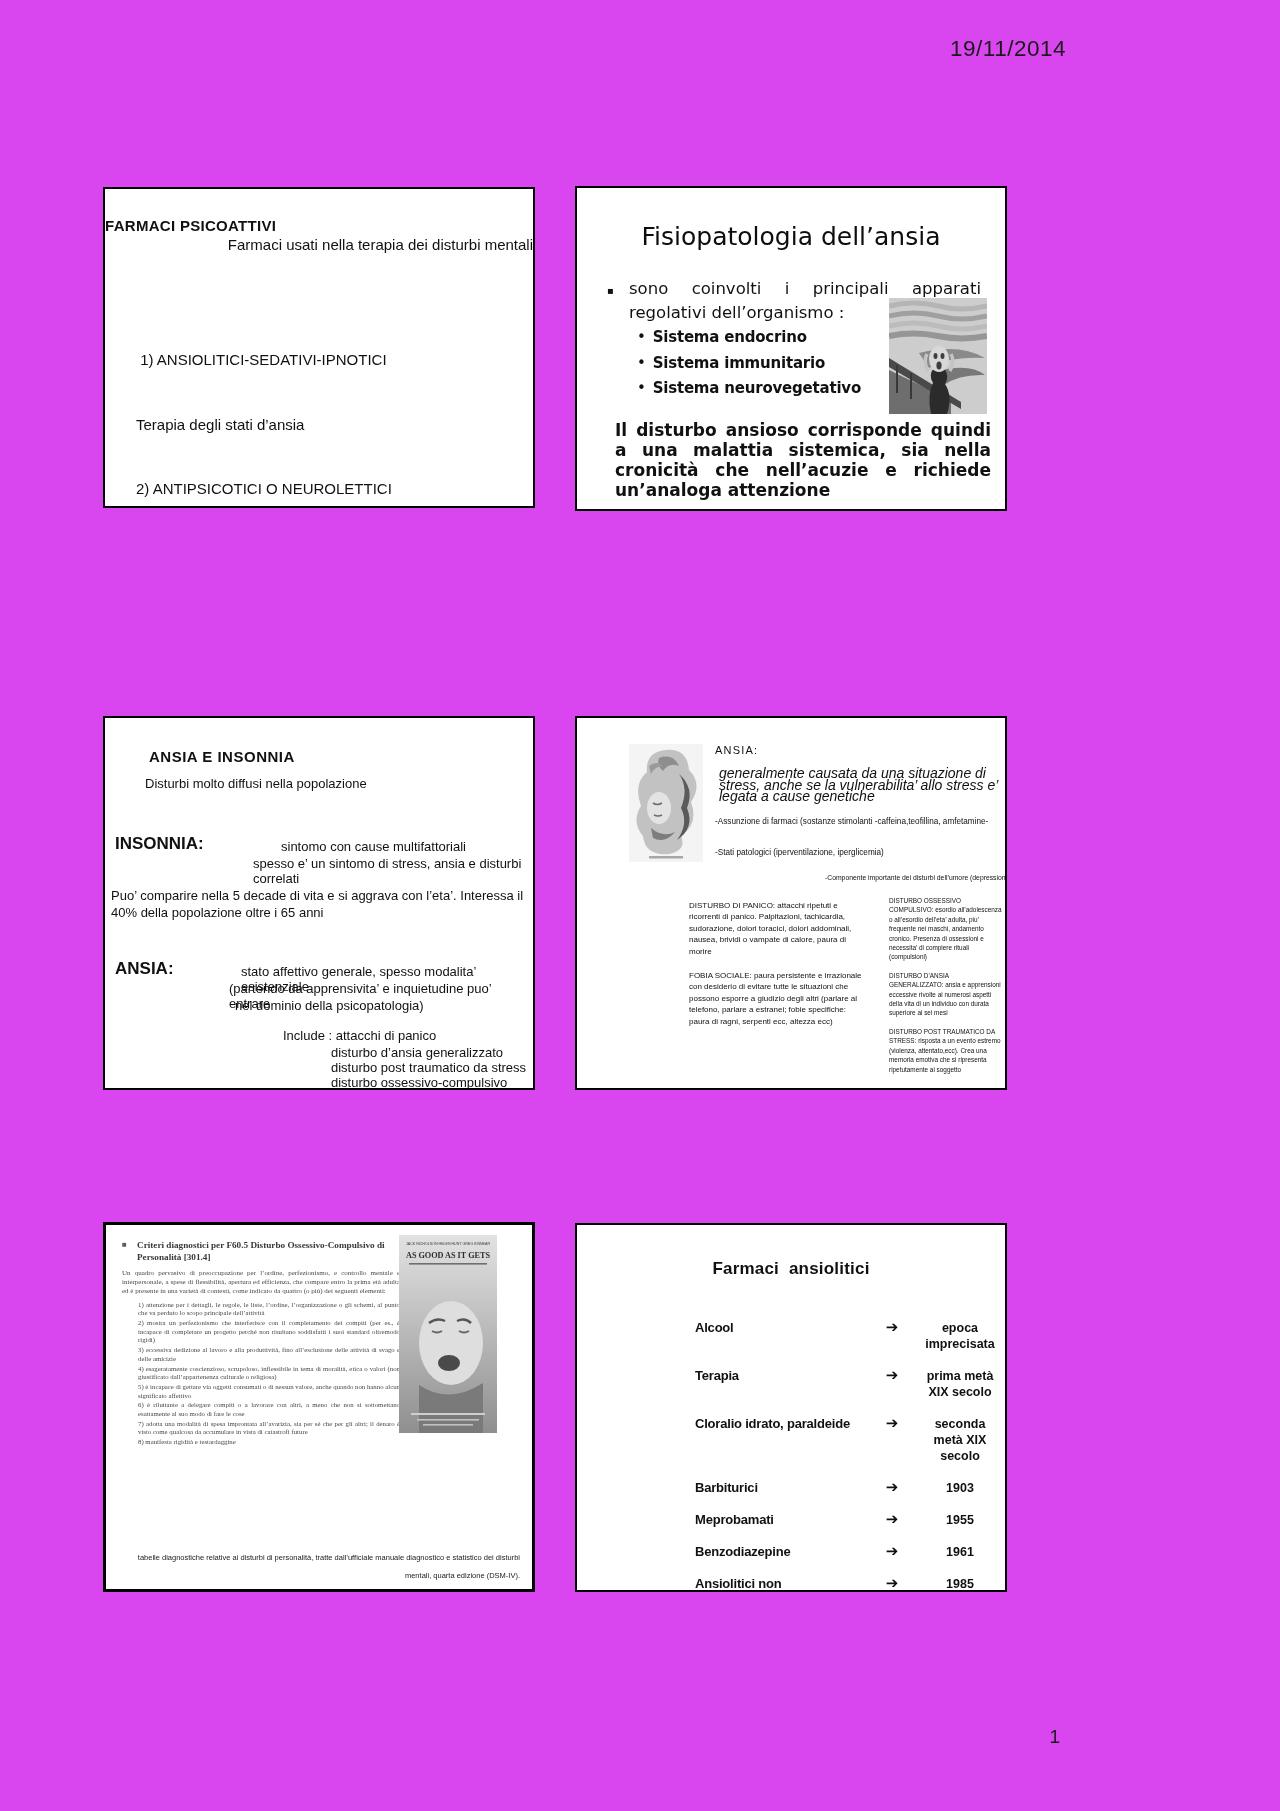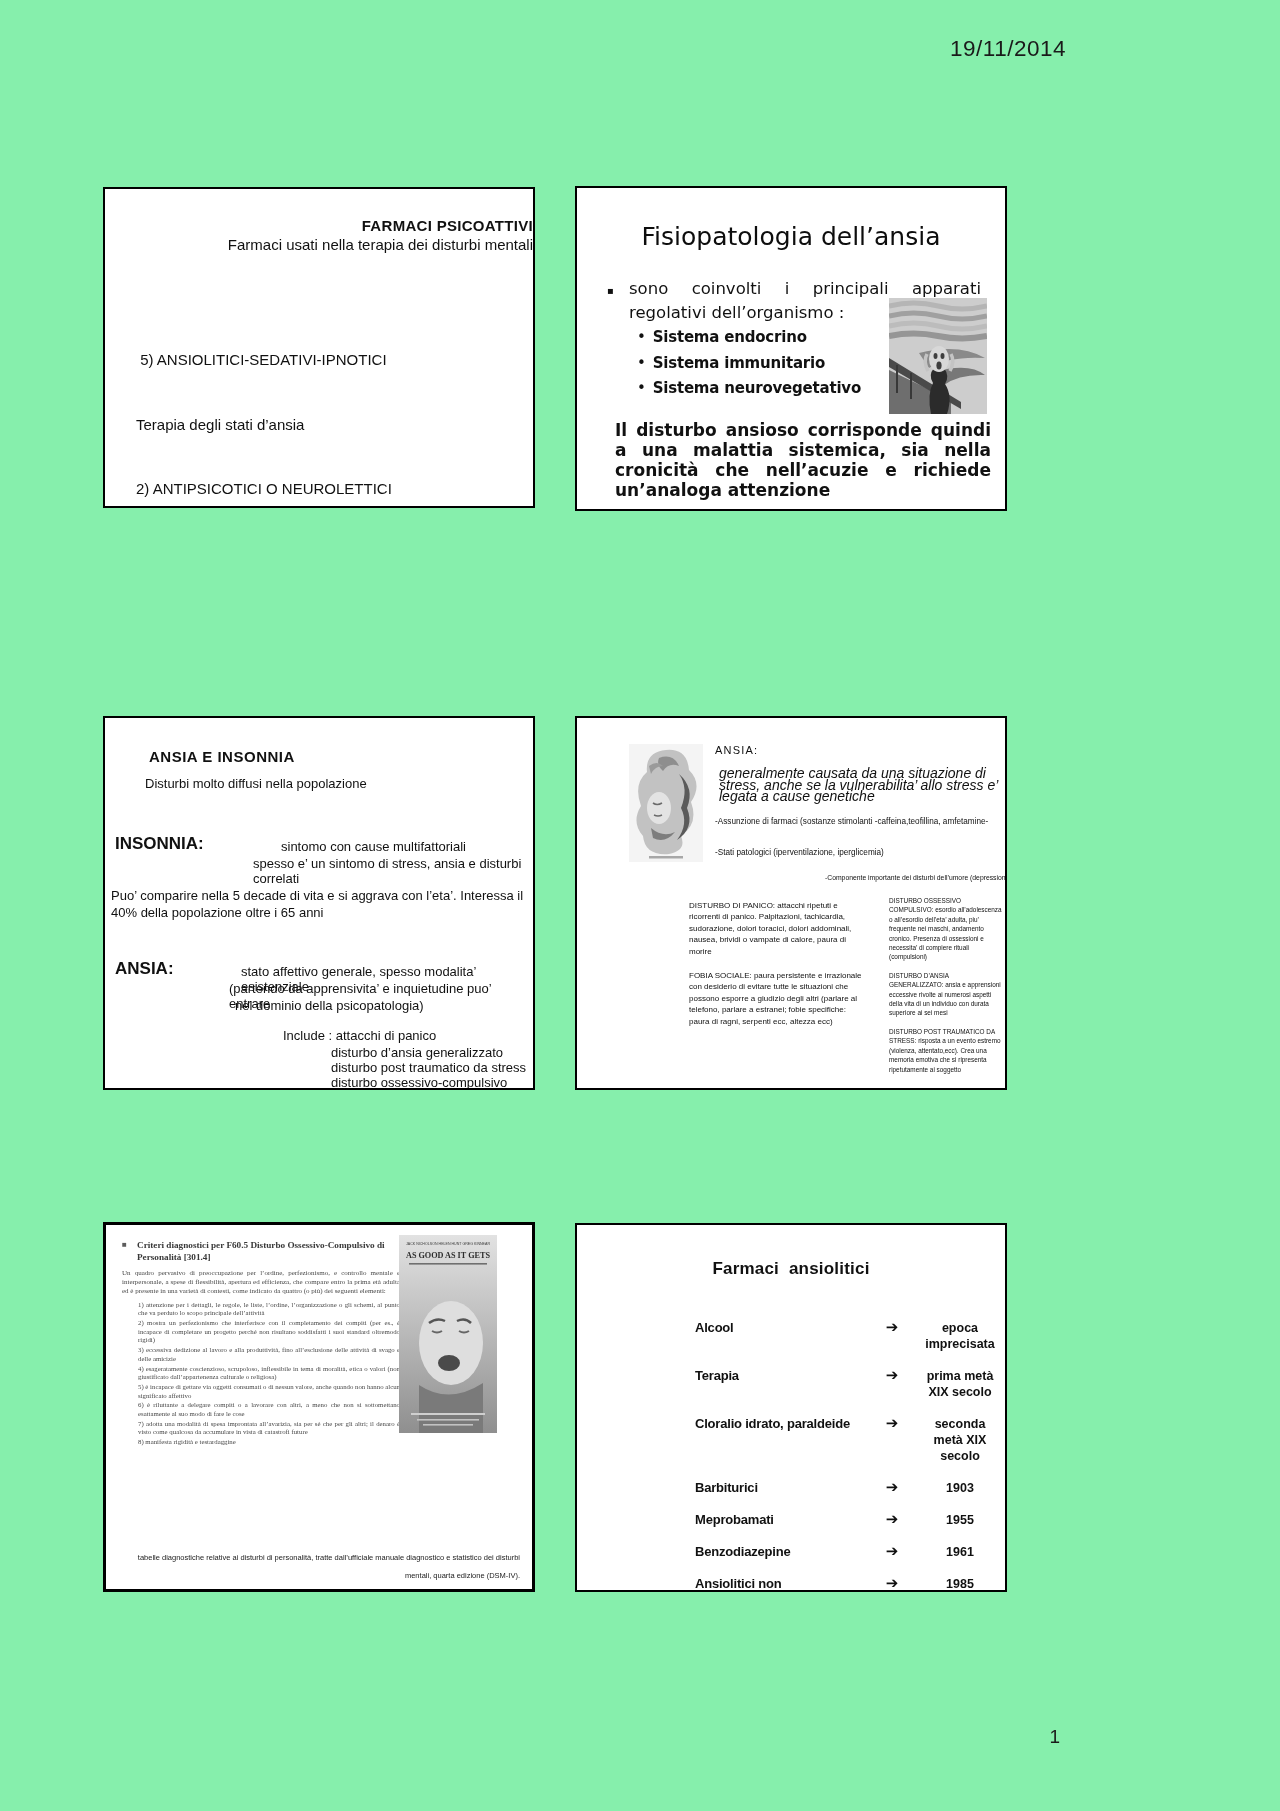--- a/index.html
+++ b/index.html
@@ -1,32 +1,32 @@
 <!DOCTYPE html>
 <html><head>
 <meta charset="utf-8">
 <style>
   html,body{margin:0;padding:0;background:#ffffff;}
-  .sheet{position:relative;width:1280px;height:1811px;background:#86efac;overflow:hidden;
+  .sheet{position:relative;width:1280px;height:1811px;background:#d946ef;overflow:hidden;
          font-family:"Liberation Sans",sans-serif;color:#111;}
   .date{position:absolute;top:36px;left:900px;width:166px;text-align:right;
         font-size:22.5px;letter-spacing:.5px;color:#1a1a1a;}
   .pagenum{position:absolute;top:1726px;left:1020px;width:40px;text-align:right;
         font-size:19px;color:#1a1a1a;}
   .slide{position:absolute;background:#fff;border:2px solid #000;box-sizing:border-box;overflow:hidden;}
   #s1{left:103px;top:187px;width:432px;height:321px;}
   #s2{left:575px;top:186px;width:432px;height:325px;}
   #s3{left:103px;top:716px;width:432px;height:374px;}
   #s4{left:575px;top:716px;width:432px;height:374px;}
   #s5{left:103px;top:1222px;width:432px;height:370px;border-width:3px;}
   #s6{left:575px;top:1223px;width:432px;height:369px;}
   .abs{position:absolute;}
 
   
-  .s1-title{top:28px;left:0;width:100%;text-align:right;font-weight:bold;font-size:15px;letter-spacing:.3px;}
+  .s1-title{top:28px;left:0;width:100%;text-align:left;font-weight:bold;font-size:15px;letter-spacing:.3px;}
   .s1-sub{top:47px;left:0;width:100%;text-align:right;font-size:15px;}
   .s1-list{left:31px;top:117px;font-size:15px;line-height:21.5px;white-space:pre;}
 
   
   #s2{font-family:"DejaVu Sans",sans-serif;}
   .s2-title{top:34px;left:0;width:100%;text-align:center;font-size:25px;color:#0d0d0d;}
   .s2-bullet-glyph{left:30px;top:97px;font-size:10px;}
   .s2-bullet-text{left:52px;top:89px;width:352px;font-size:16.5px;line-height:23.5px;text-align:justify;}
   .s2-subbullets{left:60px;top:137px;font-size:15px;line-height:25.5px;font-weight:600;letter-spacing:-.2px;}
   .s2-subbullets .dot{margin-right:7px;font-weight:400;}
@@ -83,21 +83,21 @@
 </head>
 <body>
 
 <div class="sheet">
   <div class="date">19/11/2014</div>
 
   <div class="slide" id="s1">
     <div class="abs s1-title">FARMACI PSICOATTIVI</div>
     <div class="abs s1-sub">Farmaci usati nella terapia dei disturbi mentali</div>
     <div class="abs s1-list">
-      <div> 5) ANSIOLITICI-SEDATIVI-IPNOTICI</div>
+      <div> 1) ANSIOLITICI-SEDATIVI-IPNOTICI</div>
       <div>Terapia degli stati d’ansia</div>
       <div>2) ANTIPSICOTICI O NEUROLETTICI</div>
       
       
       
     </div>
   </div>
 
   <div class="slide" id="s2">
     <div class="abs s2-title">Fisiopatologia dell’ansia</div>

